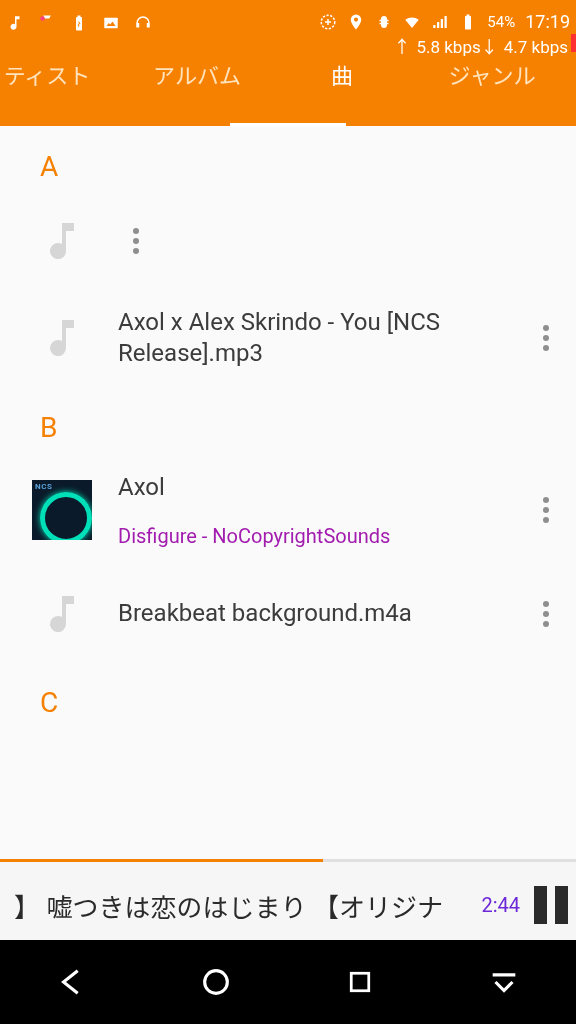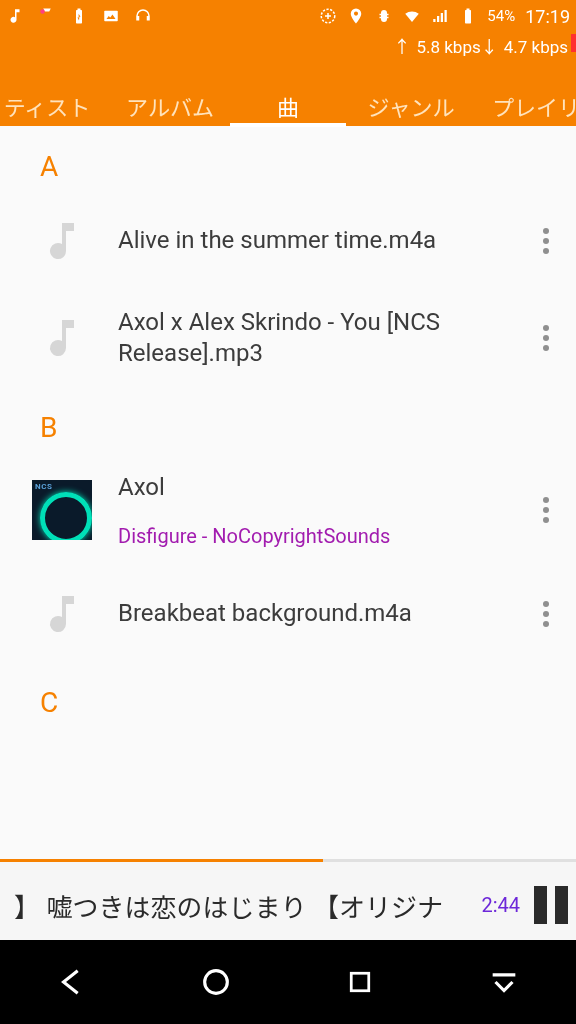--- a/index.html
+++ b/index.html
@@ -1,29 +1,29 @@
 <!DOCTYPE html>
 <html><head>
 <meta charset="utf-8">
 <style>
   * { margin: 0; padding: 0; box-sizing: border-box; }
   html, body { width: 576px; height: 1024px; font-family: Roboto, "Noto Sans JP", sans-serif; background: #fafafa; overflow: hidden; }
 
   
-  .status-bar { height: 32px; background: #f68100; color: #fff; display: flex; align-items: center; padding: 0 6px; font-size: 15px; }
+  .status-bar { height: 32px; background: #f68100; color: #fff; display: flex; align-items: flex-end; padding: 0 6px; font-size: 15px; }
   .status-left { display: flex; gap: 14px; align-items: center; }
   .status-right { margin-left: auto; display: flex; gap: 10px; align-items: center; }
   .status-icon { width: 18px; height: 18px; display: inline-flex; align-items: center; justify-content: center; }
   .status-text { font-size: 15px; }
 
   
   .tabs-wrap { background: #f68100; }
   .kbps-row { display: flex; justify-content: flex-end; padding: 1px 8px 0 0; color: #fff; font-size: 17px; }
   .kbps-row span.arrow { margin-right: 6px; }
-  .tabs { display: flex; height: 64px; align-items: flex-end; }
+  .tabs { display: flex; height: 64px; align-items: flex-start; gap: 27px; }
   .tab { flex: 0 0 auto; padding: 0 16px; color: #ffe3bc; font-size: 22px; white-space: nowrap; text-align: center; }
   .tab.active { color: #fff; position: relative; }
   .tab-indicator { position: absolute; bottom: -1px; left: 230px; width: 116px; height: 4px; background: #fff; }
   .tabs-container { position: relative; height: 68px; }
 
   
   .list { background: #fafafa; }
   .section-header { padding: 24px 40px 10px; color: #f68100; font-size: 28px; font-weight: 400; }
   .row { display: flex; align-items: center; padding: 18px 12px 18px 32px; min-height: 92px; }
   .row .art { width: 60px; height: 60px; flex: 0 0 60px; margin-right: 26px; display: flex; align-items: center; justify-content: center; }
@@ -145,23 +145,20 @@
 <div class="list">
 
   <div class="section-header">A</div>
 
   <div class="row">
     <div class="art placeholder">
       <svg viewBox="0 0 24 24">
           <path d="M12 3v10.55A4 4 0 1 0 14 17V7h4V3z"></path>
         </svg>
     </div>
-    <div class="titles">
-      <div class="title">Alive in the summer time.m4a</div>
-    </div>
     <div class="more">
       <div class="more-dots">
           <span></span>
           <span></span>
           <span></span>
         </div>
     </div>
   </div>
 
   <div class="row">

